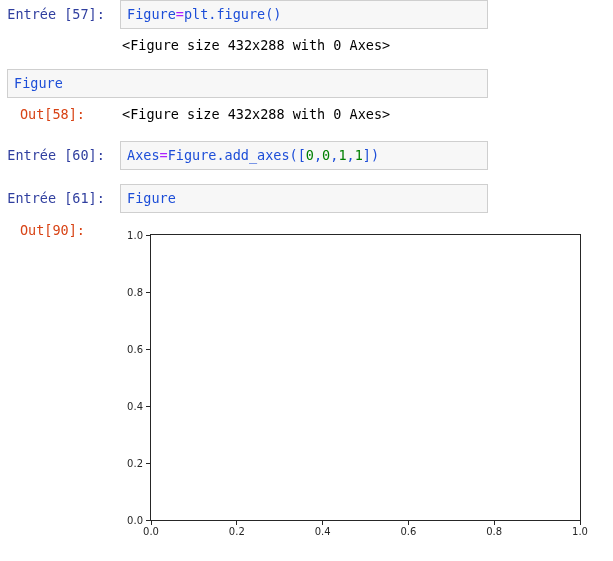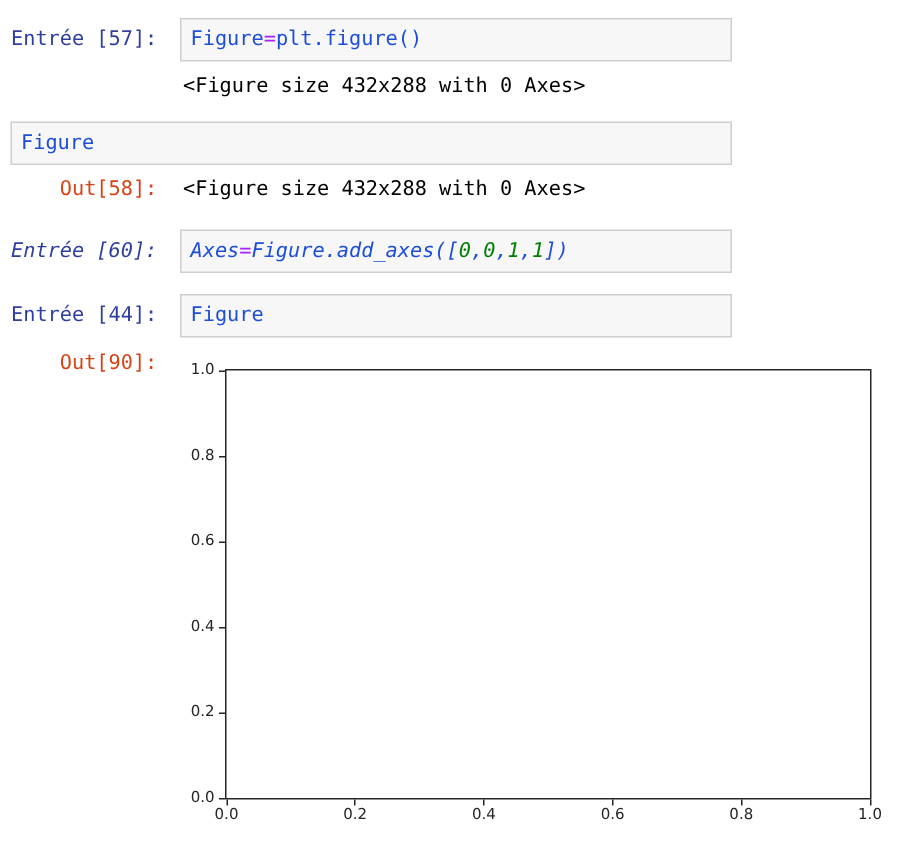--- a/index.html
+++ b/index.html
@@ -1,38 +1,38 @@
 <!DOCTYPE html>
 <html><head>
 <meta charset="utf-8">
 <style>
   * { margin:0; padding:0; box-sizing:border-box; }
   html,body { width:613px; height:561px; background:#ffffff; overflow:hidden;
     font-family:"DejaVu Sans Mono","Liberation Mono",monospace; font-size:13.5px; color:#000; }
-  .nb { padding-top:12px; width:486px; }
+  .nb { padding-top:0; width:486px; }
 
   .row { display:flex; align-items:flex-start; }
   .prompt { width:113px; flex:0 0 113px; text-align:right; white-space:pre;
             font-size:13.5px; line-height:14px; }
   .prompt.in  { color:#303F9F; padding-top:7px; }
-  .prompt.out { color:#D84315; padding-top:0; }
+  .prompt.out { color:#D84315; padding-top:0;text-align:center; }
 
   .inputbox { flex:1 1 auto; margin-left:7px; margin-right:-2px;
     background:#F7F7F7; border:1px solid #CFCFCF;
     padding:5px 6px; min-height:29px; line-height:17px; white-space:pre; }
   .tok { color:#1d4ed8; }
   .tok.op  { color:#AA22FF; }
   .tok.num { color:#008000; }
 
   .outtext { margin-left:9px; line-height:14px; white-space:pre;text-align:right; }
 
   .out-row-57 { margin-top:9px; }
   .cell-58    { margin-top:17px; }
   .out-row-58 { margin-top:9px; }
-  .cell-60    { margin-top:20px;font-style:italic; }
+  .cell-60    { margin-top:20px; }
   .cell-61    { margin-top:14px; }
   .out-row-61 { margin-top:10px; }
 
   
   .plot { position:relative; margin-left:9px; width:470px; height:322px;
           font-family:"DejaVu Sans","Liberation Sans",sans-serif; }
   .axes { position:absolute; left:28px; top:11px; width:431px; height:287px;
           border:1px solid #262626; background:#fff; }
   .xtick { position:absolute; bottom:-5px; width:1px; height:4px; background:#262626; }
   .ytick { position:absolute; left:-5px; width:4px; height:1px; background:#262626; }
@@ -69,21 +69,21 @@
 
   <div class="cell cell-60">
     <div class="row">
       <div class="prompt in">Entrée [60]: </div>
       <div class="inputbox"><span class="tok">Axes</span><span class="tok op">=</span><span class="tok">Figure.add_axes([</span><span class="tok num">0</span><span class="tok">,</span><span class="tok num">0</span><span class="tok">,</span><span class="tok num">1</span><span class="tok">,</span><span class="tok num">1</span><span class="tok">])</span></div>
     </div>
   </div>
 
   <div class="cell cell-61">
     <div class="row">
-      <div class="prompt in">Entrée [44]: </div>
+      <div class="prompt in">Entrée [61]: </div>
       <div class="inputbox"><span class="tok">Figure</span></div>
     </div>
     <div class="row out-row-61">
       <div class="prompt out">Out[90]: </div>
       <div class="plot">
         <div class="axes">
             <div class="xtick" style="left: -0.5px;"></div>
             <div class="xlab" style="left: 0px;">0.0</div>
             <div class="xtick" style="left: 85.3px;"></div>
             <div class="xlab" style="left: 85.8px;">0.2</div>

